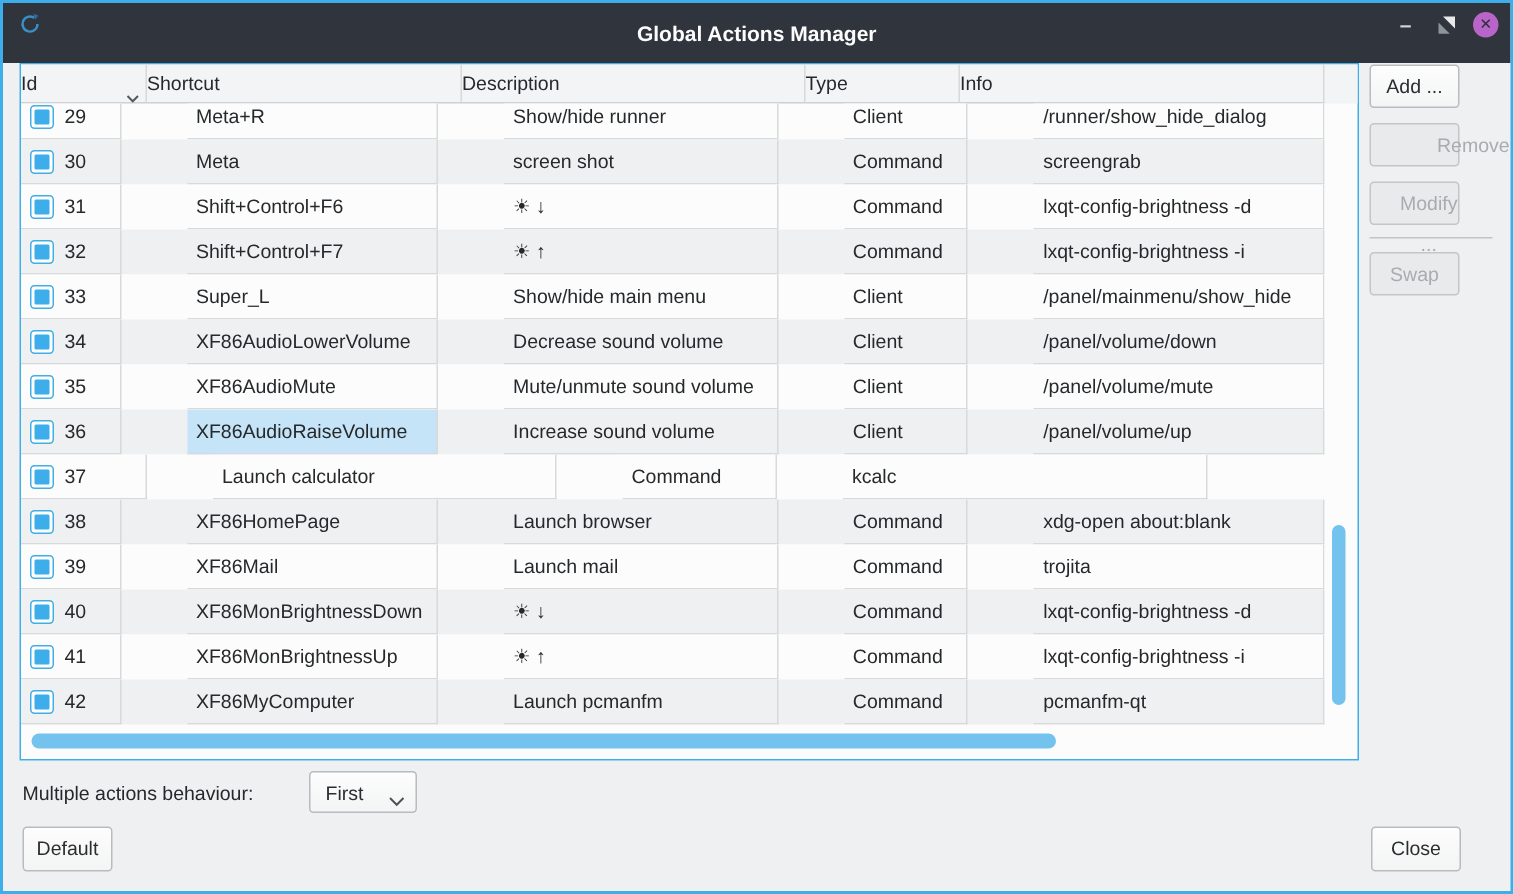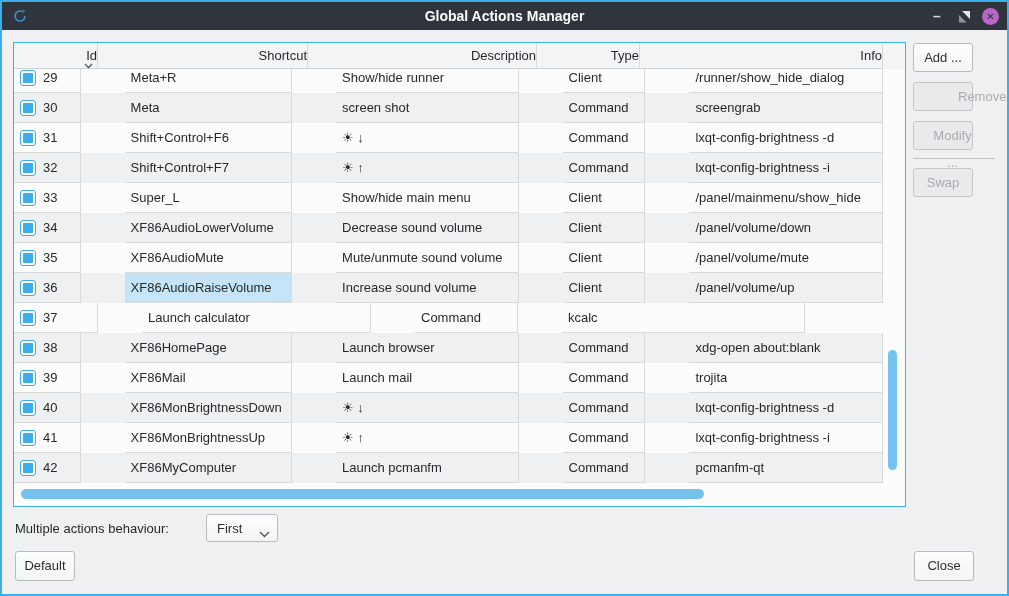--- a/index.html
+++ b/index.html
@@ -10,21 +10,21 @@
     position:relative; width:1009px; height:596px;
     background:#eff0f1; overflow:hidden;
   }
   .win-border {
     position:absolute; inset:0; border:2px solid #3daee9;
     pointer-events:none; z-index:50;
   }
 
   
   .titlebar {
-    position:absolute; left:2px; top:2px; right:2px; height:28px;
+    position:absolute; left:2px; top:2px; right:2px; height:40px;
     background:#30343d; display:flex; align-items:center; z-index:5;
   }
   .app-icon { position:absolute; left:9px; top:5px; width:18px; height:18px; }
   .title {
     position:absolute; left:0; right:0; text-align:center;
     color:#fcfcfc; font-size:14px; font-weight:bold; line-height:28px;
   }
   .controls {
     position:absolute; right:8px; top:0; height:28px;
     display:flex; align-items:center; gap:9px; z-index:6;
@@ -36,21 +36,21 @@
     color:#2a2e34; font-size:10px; font-weight:bold;
   }
 
   
   .table-frame {
     position:absolute; left:13px; top:42px; width:893px; height:465px;
     border:1px solid #3daee9; background:#fcfcfc;
   }
   .thead { display:flex; height:26px; background:#f3f4f5; }
   .hcell {
-    position:relative; height:26px; line-height:25px; text-align:right;
+    position:relative; height:26px; line-height:25px; text-align:left;
     font-size:13px; color:#26292c;
     border-right:1px solid #d8d9da; border-bottom:1px solid #cfd0d2;
   }
   .sort-ind { position:absolute; right:4px; top:9px; }
 
   .c-id { width:84px; }
   .c-shortcut { width:210px; }
   .c-description { width:229px; }
   .c-type { width:103px; }
   .c-info { width:243px; }

